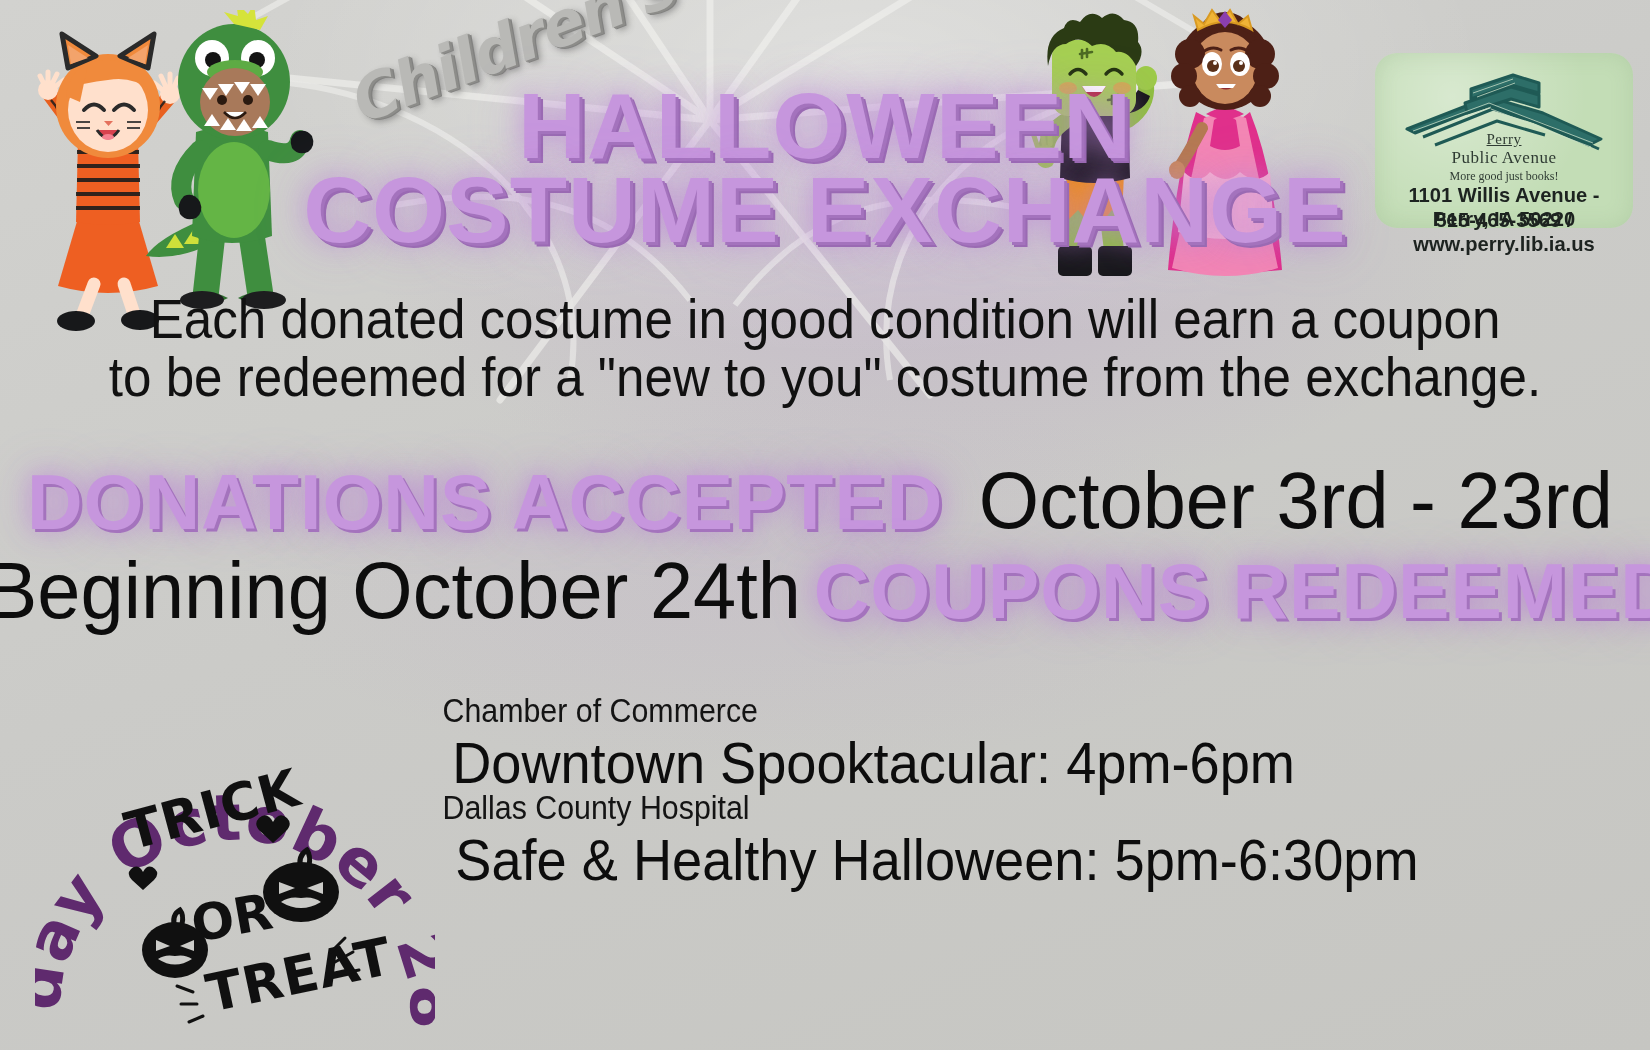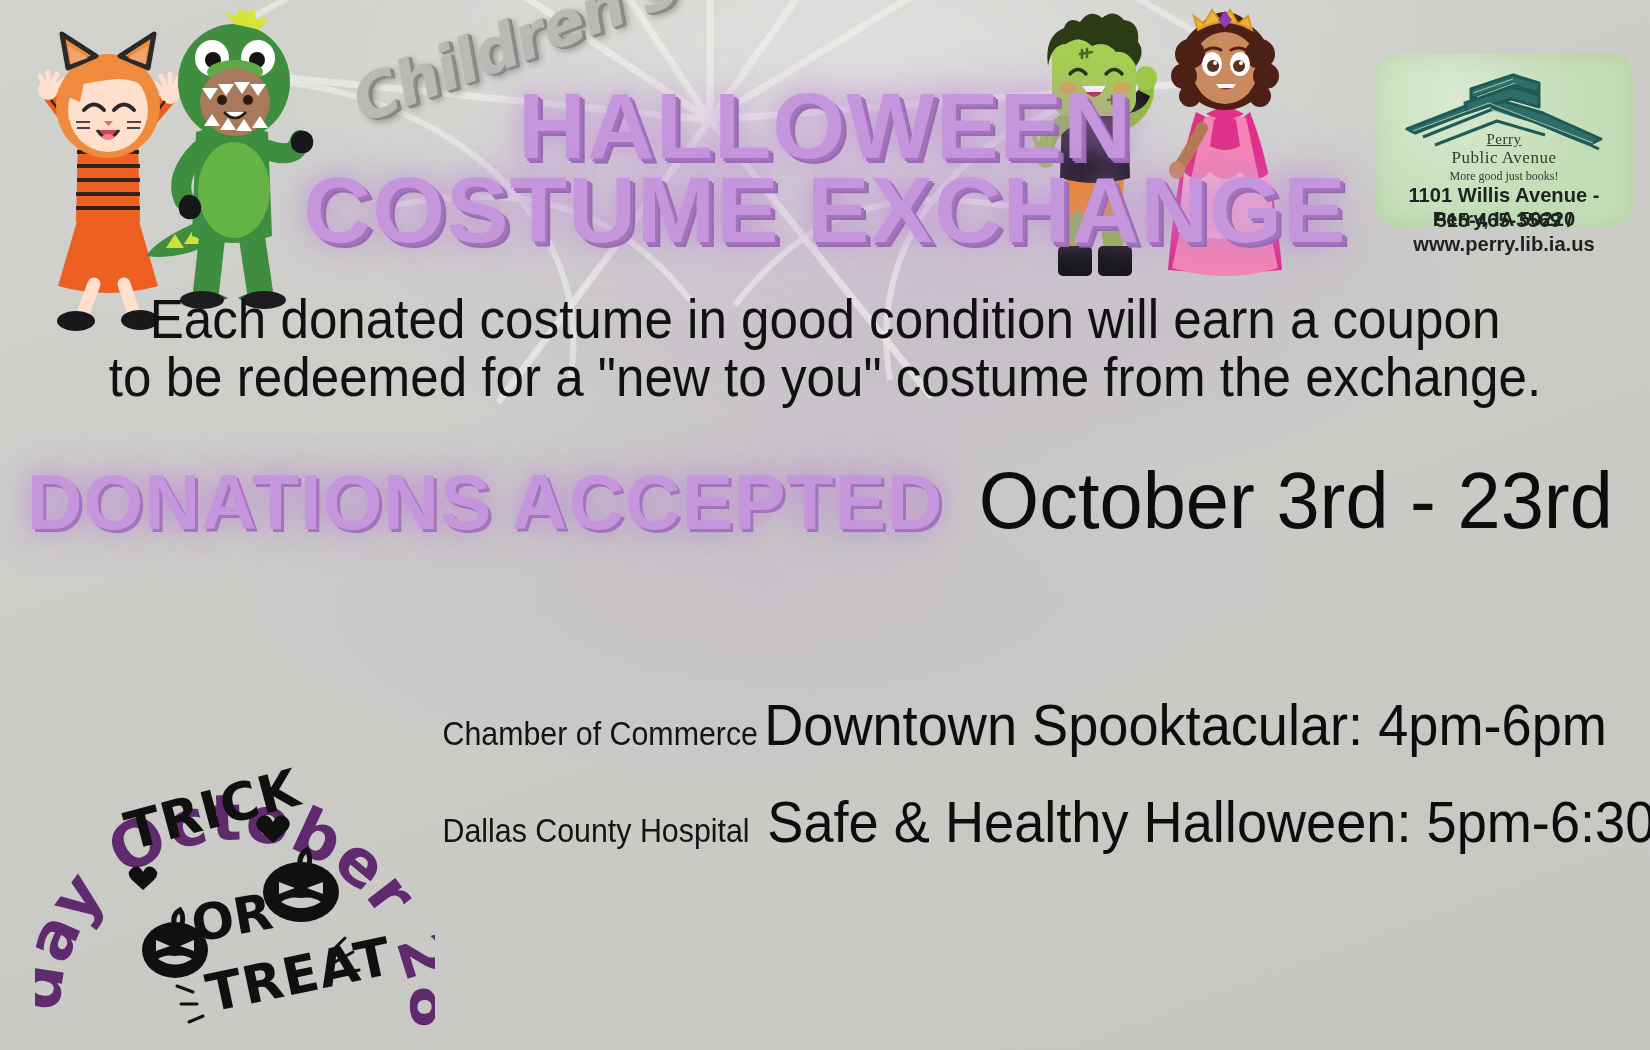--- a/index.html
+++ b/index.html
@@ -101,21 +101,21 @@
     font-family:"Liberation Sans Narrow","Liberation Sans",sans-serif;
     font-size:80px;color:#0d0d0d;letter-spacing:0px;
     transform:scaleX(.97);
   }
 
   
   #badge{position:absolute;left:35px;top:672px;width:400px;height:378px;}
 
   
   #events{position:absolute;left:430px;top:692px;width:1130px;}
-  .evrow{display:flex;align-items:baseline;height:97px;}
+  .evrow{display:flex;align-items:baseline;height:97px;flex-direction:column;}
   .evorg{
     width:290px;text-align:right;padding-right:22px;
     font-family:"Liberation Sans Narrow","Liberation Sans",sans-serif;
     font-size:33px;color:#141414;transform:scaleX(.92);white-space:nowrap;
   }
   .evtitle{
     font-family:"Liberation Sans Narrow","Liberation Sans",sans-serif;
     font-size:57px;color:#0d0d0d;transform:scaleX(.95);white-space:nowrap;
   }
 </style>
@@ -402,20 +402,25 @@
   </div>
 
   <div class="body-line" id="body1">Each donated costume in good condition will earn a coupon</div>
   <div class="body-line" id="body2">to be redeemed for a "new to you" costume from the exchange.</div>
 
   <div class="daterow" id="daterow1">
     <span class="purple-big">DONATIONS ACCEPTED</span>
     <span style="width:26px"></span>
     <span class="black-big">October 3rd - 23rd</span>
   </div>
+  <div class="daterow" id="daterow2">
+    <span class="black-big">Beginning October 24th</span>
+    <span style="width:26px"></span>
+    <span class="purple-big">COUPONS REDEEMED</span>
+  </div>
 
   <svg id="badge" viewBox="0 0 400 378">
     <defs>
       <path id="arcpath" d="M 24 344 A 176 176 0 0 1 376 344"></path>
     </defs>
     <text font-family="'DejaVu Sans',sans-serif" font-weight="bold" font-size="64" fill="#5f2a6e" letter-spacing="1">
       <textPath href="#arcpath" startOffset="50%" text-anchor="middle">Friday October 28th</textPath>
     </text>
 
     <g transform="translate(96,178) rotate(-15)">

